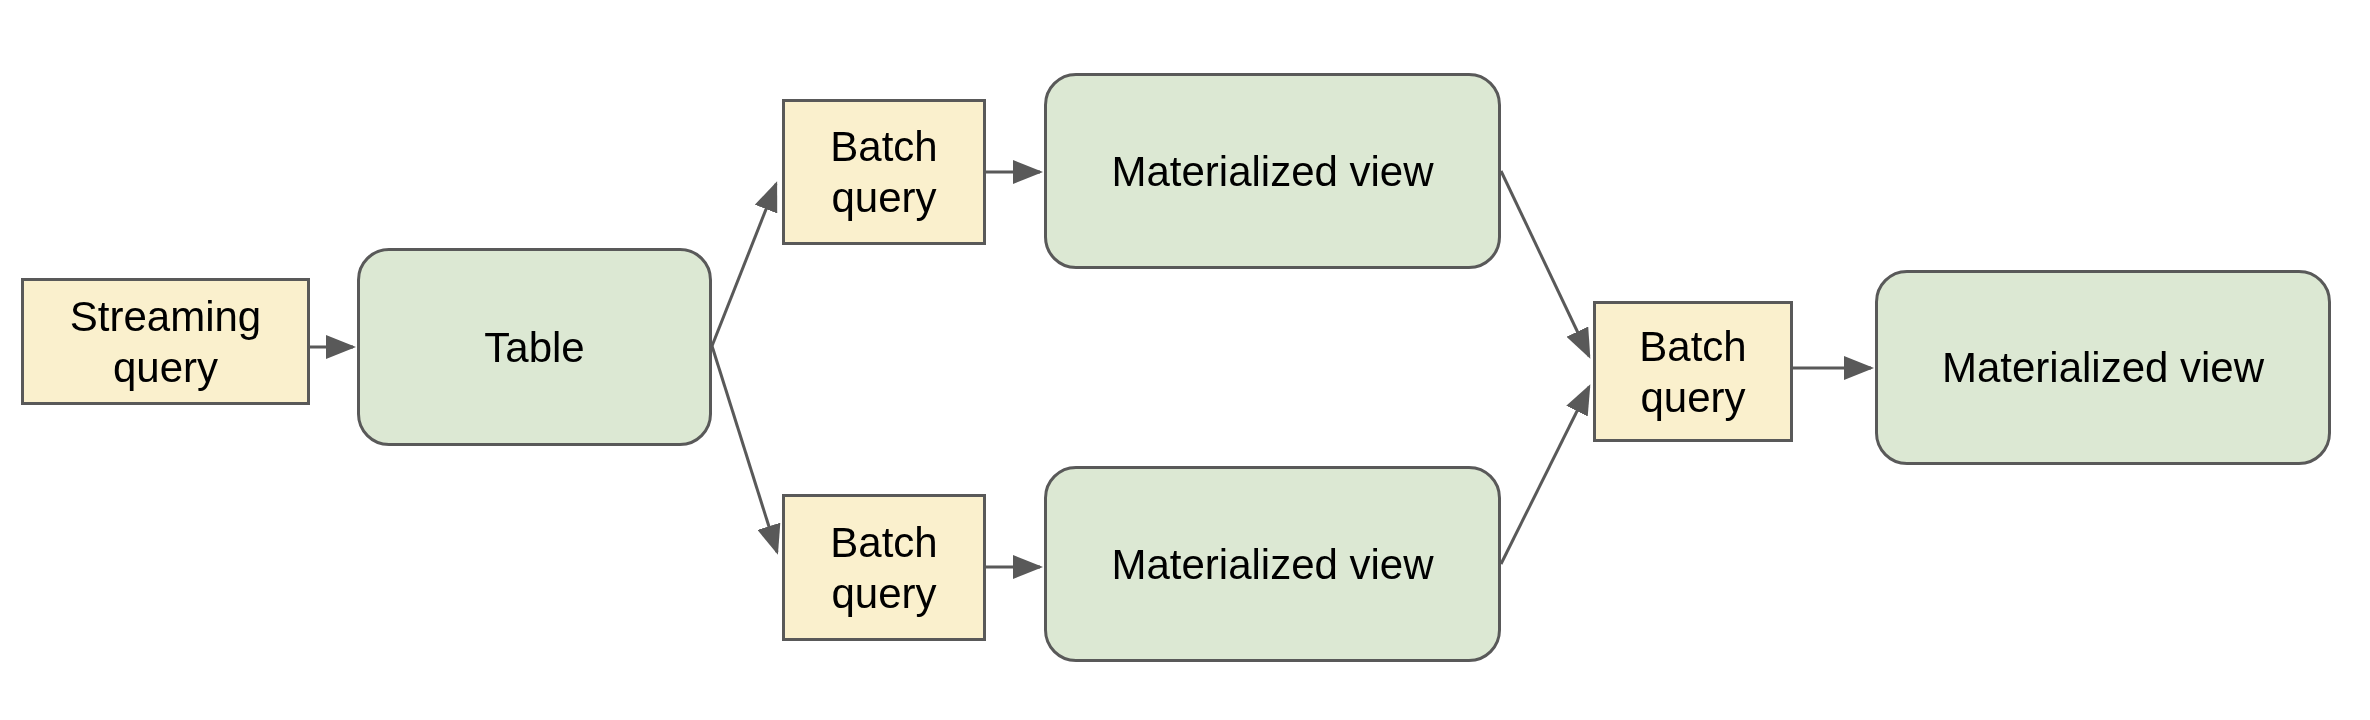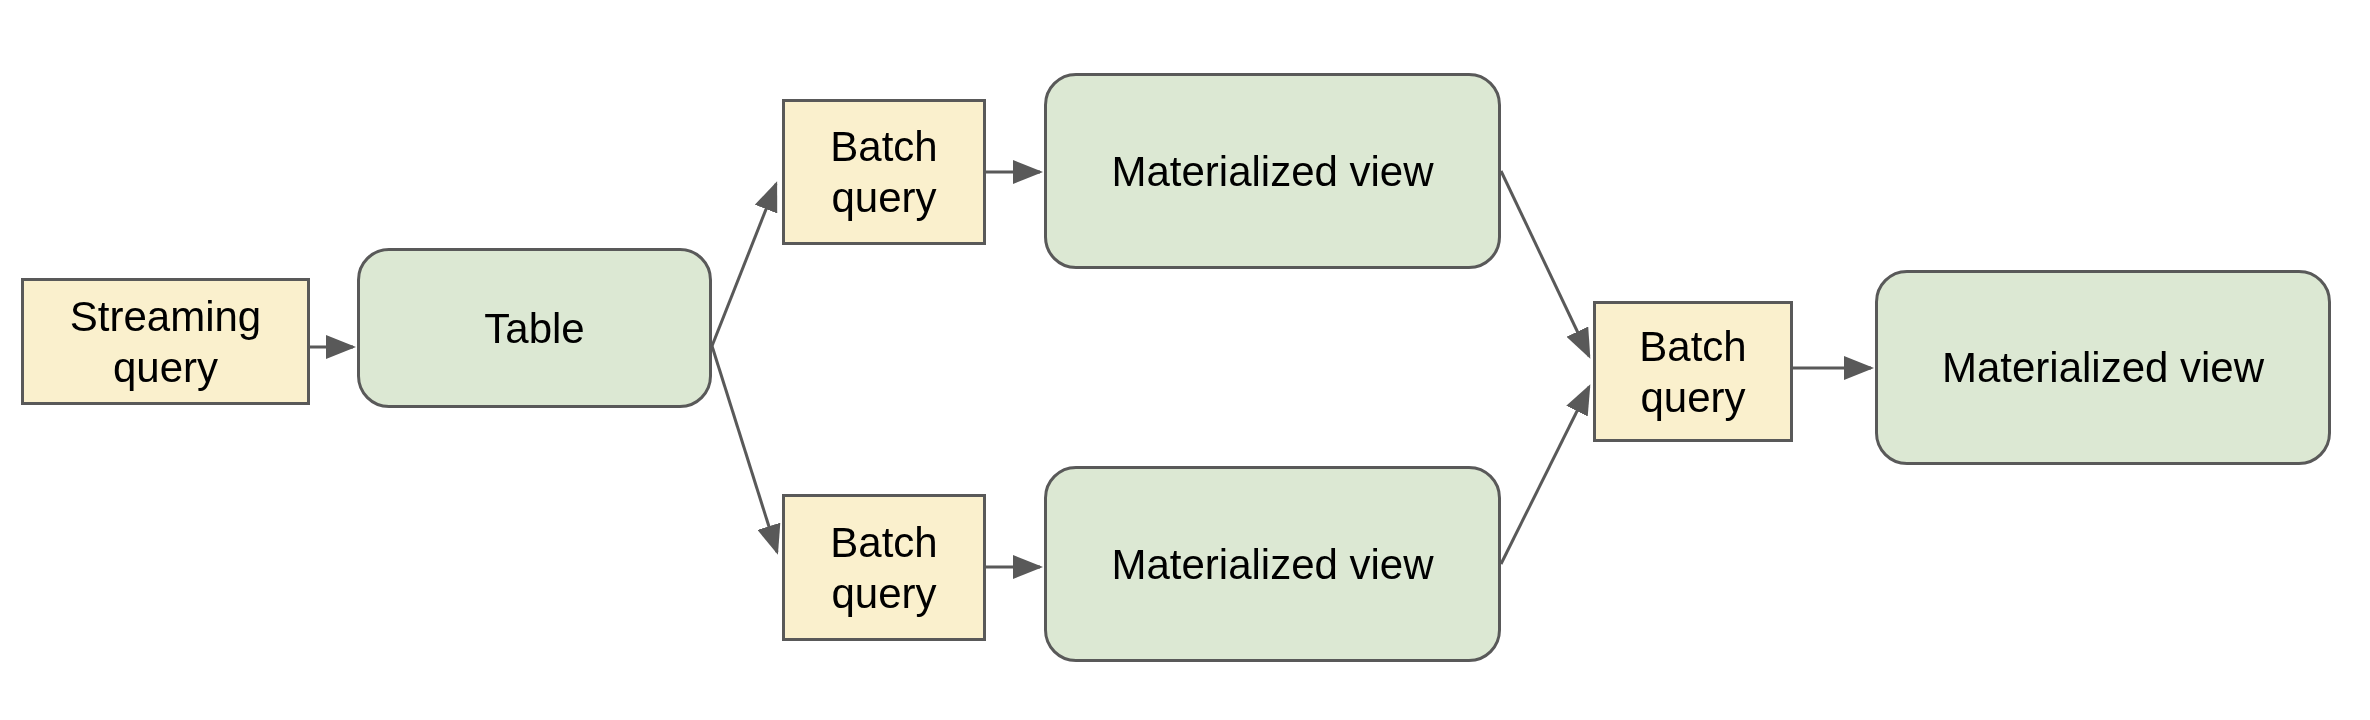--- a/index.html
+++ b/index.html
@@ -74,21 +74,21 @@
     <line class="edge" x1="986" y1="567" x2="1040" y2="567" marker-end="url(#arrow)"></line>
     <line class="edge" x1="1501" y1="171" x2="1589" y2="356" marker-end="url(#arrow)"></line>
     <line class="edge" x1="1501" y1="564" x2="1589" y2="387" marker-end="url(#arrow)"></line>
     <line class="edge" x1="1793" y1="368" x2="1871" y2="368" marker-end="url(#arrow)"></line>
   </svg>
 
   <div class="node query" style="left:21px; top:278px; width:289px; height:127px;">
     <span class="label">Streaming query</span>
   </div>
 
-  <div class="node data" style="left:357px; top:248px; width:355px; height:160px;">
+  <div class="node data" style="left:357px; top:248px; width:355px; height:198px;">
     <span class="label">Table</span>
   </div>
 
   <div class="node query" style="left:782px; top:99px; width:204px; height:146px;">
     <span class="label">Batch query</span>
   </div>
 
   <div class="node data" style="left:1044px; top:73px; width:457px; height:196px;">
     <span class="label">Materialized view</span>
   </div>

